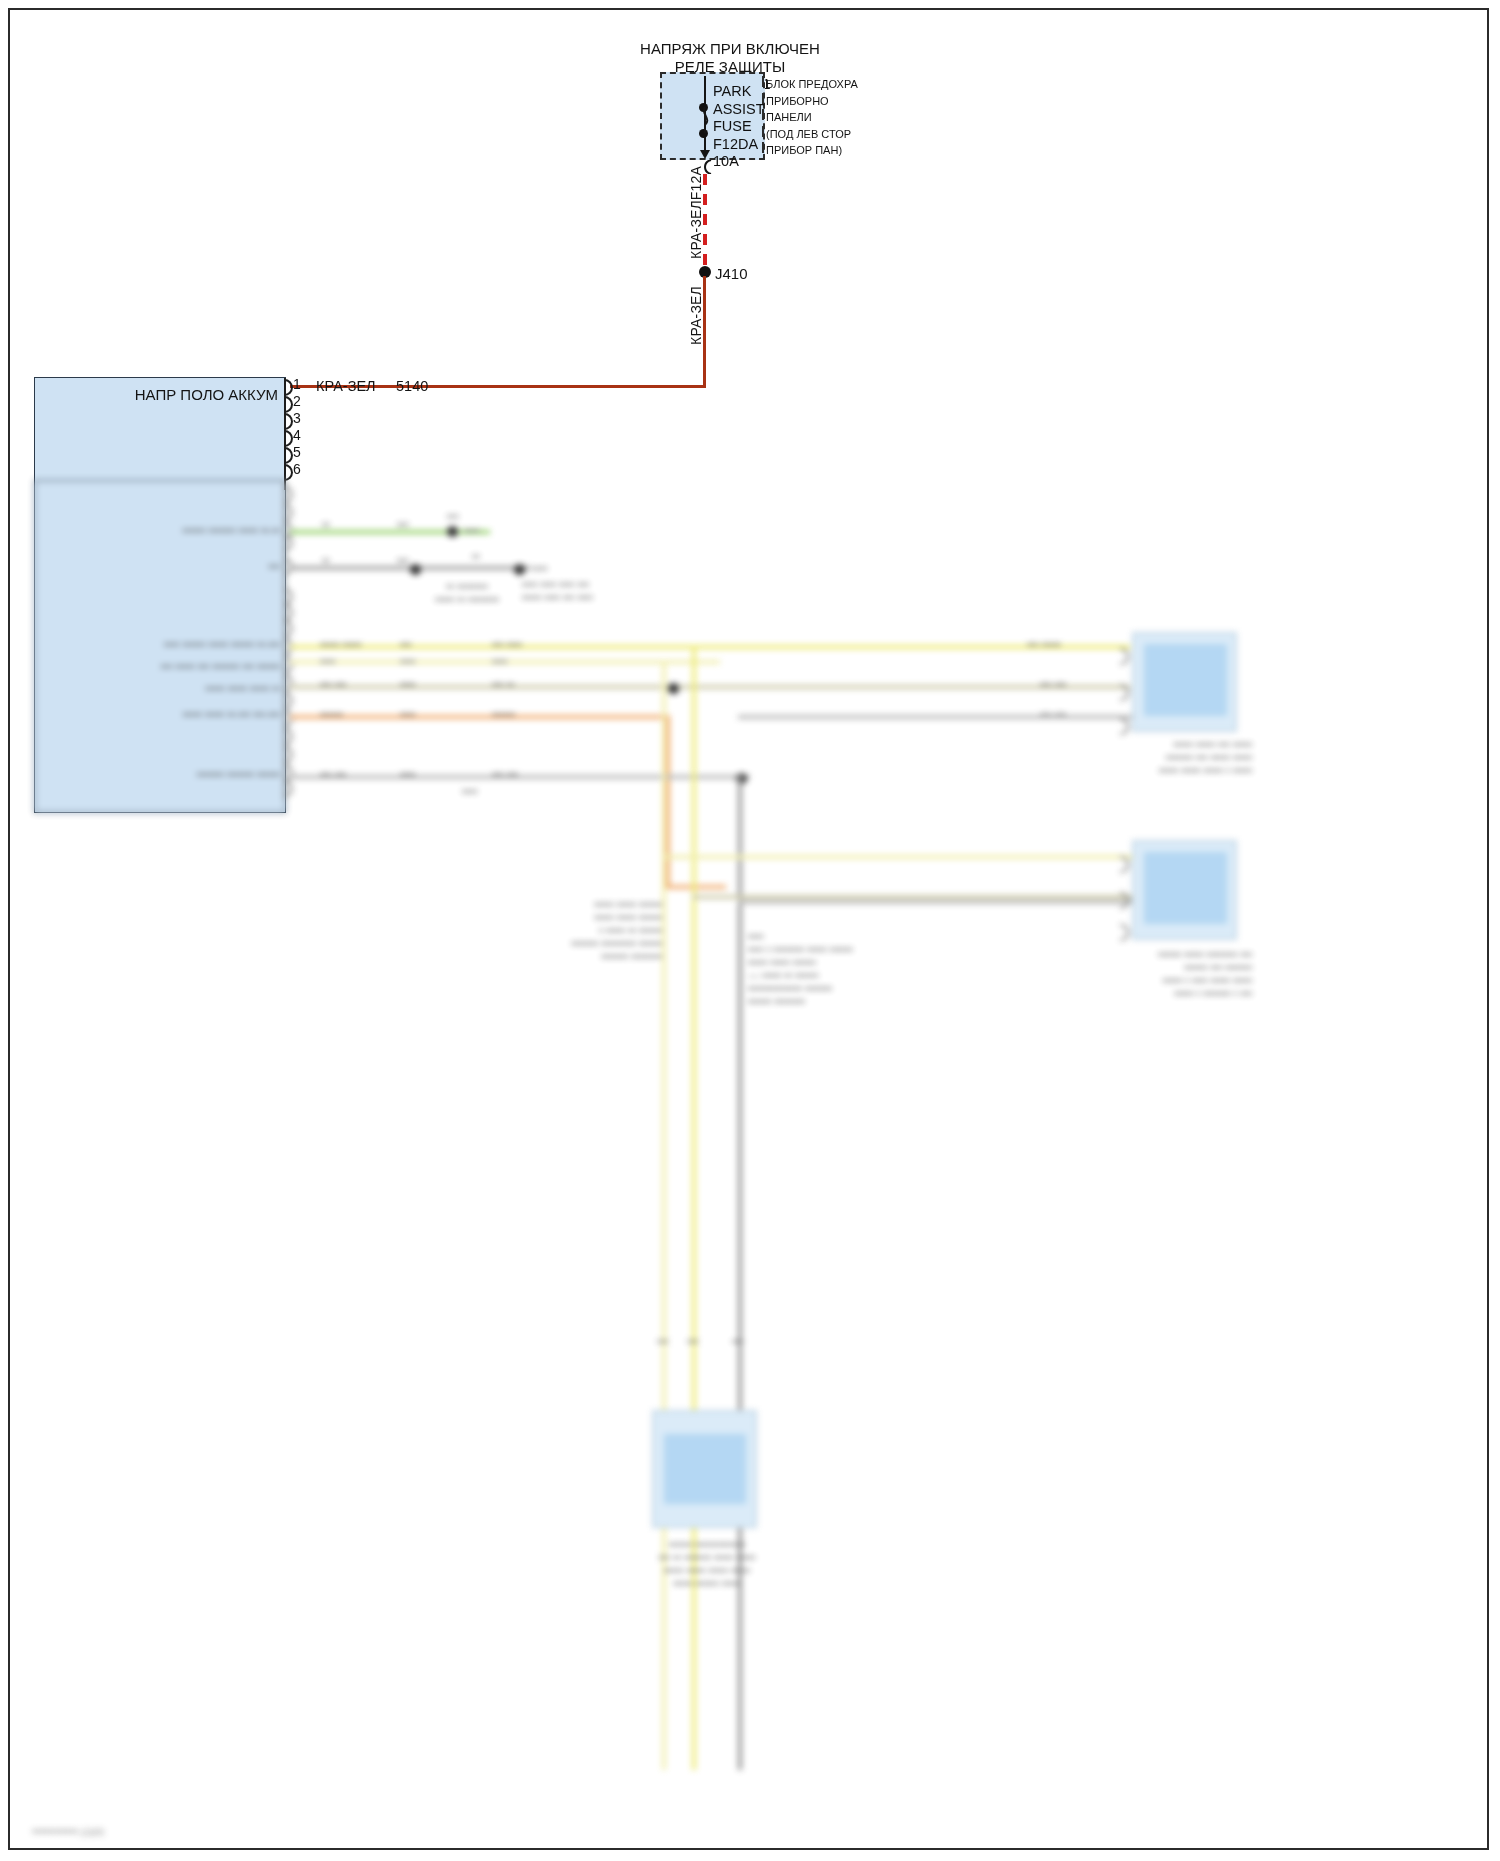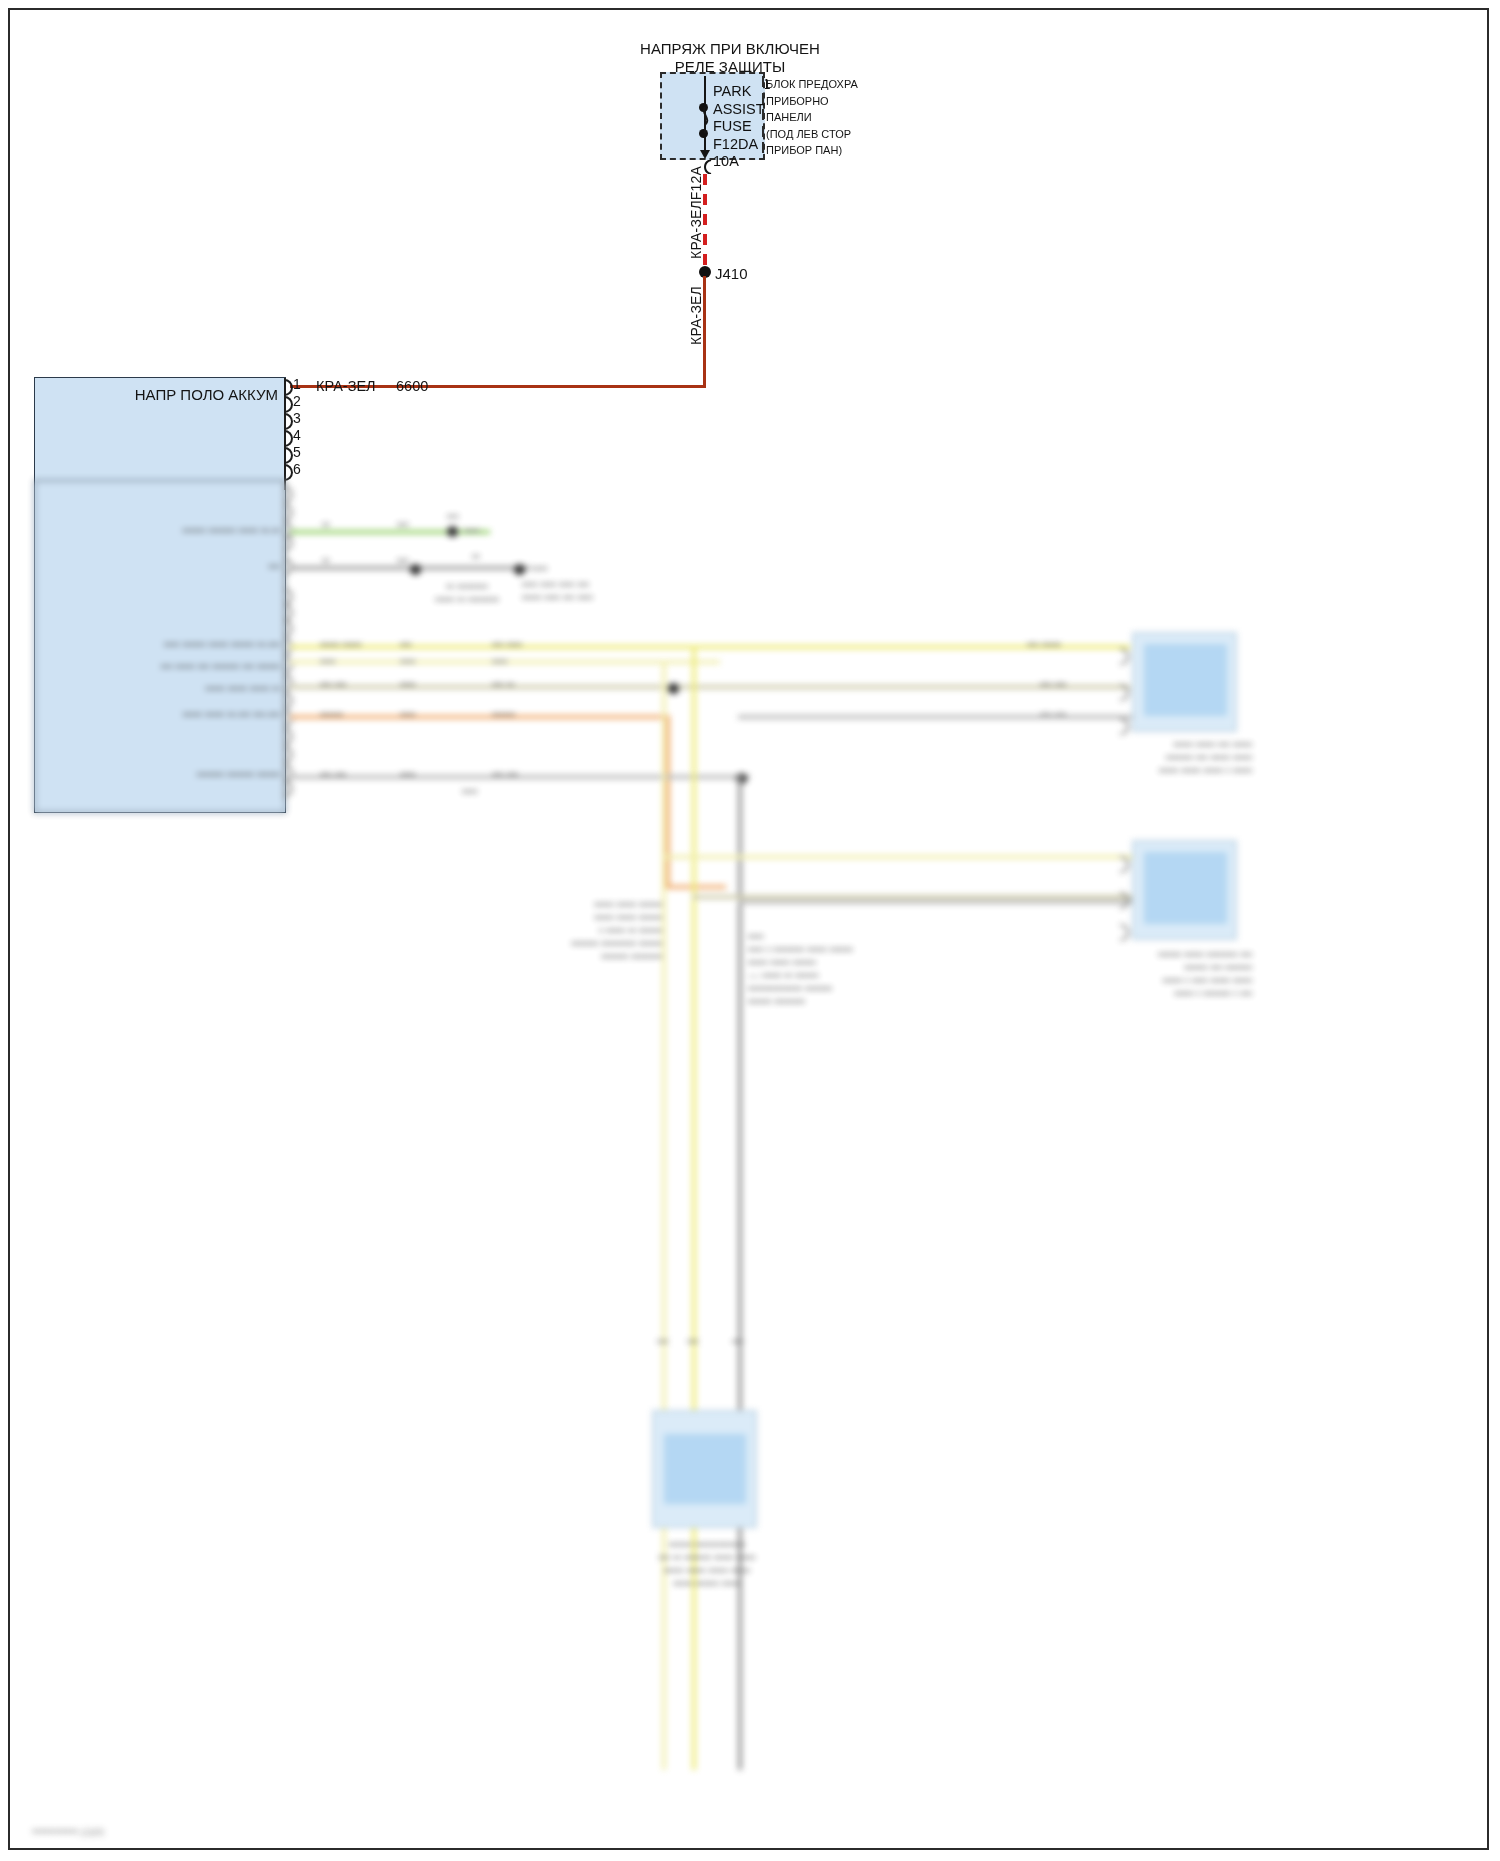--- a/index.html
+++ b/index.html
@@ -260,21 +260,21 @@
         <span class="brk"></span>
         <span class="num">5</span>
       </div>
       <div class="pinrow">
         <span class="brk"></span>
         <span class="num">6</span>
       </div>
     </div>
 
     <div class="abs" id="w1-color">КРА-ЗЕЛ</div>
-    <div class="abs" id="w1-num">6600</div>
+    <div class="abs" id="w1-num">5140</div>
 
     <div class="abs" id="blur-region">
       <div class="inner">
 
         <div class="b-modL"></div>
         <div class="b-spine"></div>
 
         <div class="b-brk" style="left:252px;top:6px;"></div>
         <div class="b-brk" style="left:252px;top:24px;"></div>
         <div class="b-brk" style="left:252px;top:42px;"></div>

